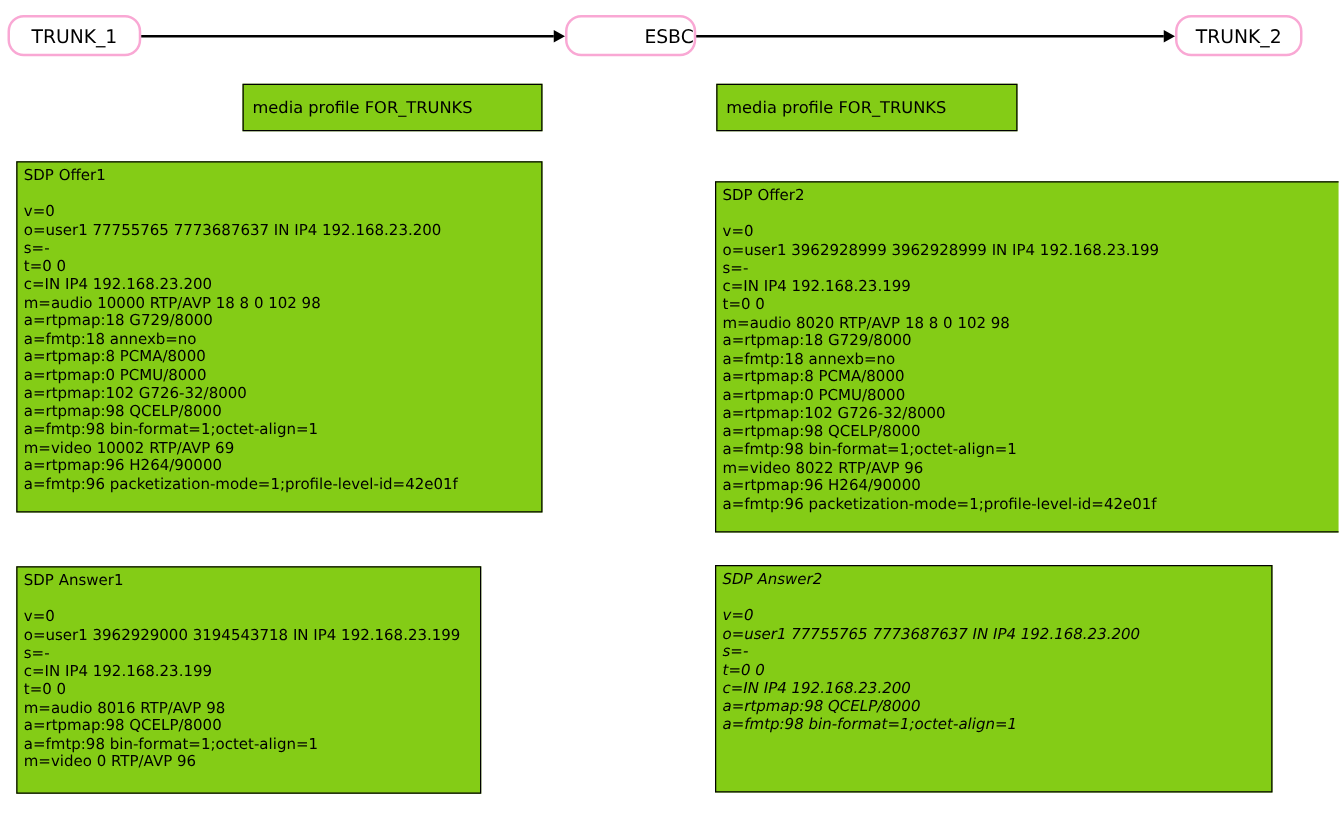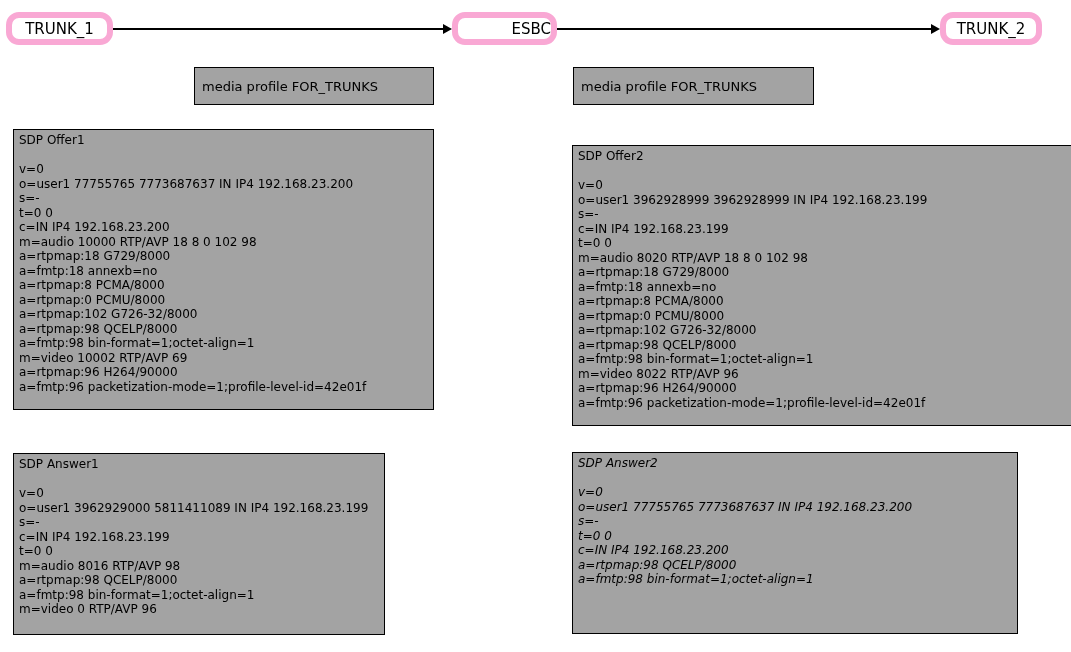--- a/index.html
+++ b/index.html
@@ -11,21 +11,21 @@
   .canvas {
     position: relative;
     width: 1071px;
     height: 652px;
     background: #ffffff;
     overflow: hidden;
   }
   .node {
     position: absolute;
     height: 33px;
-    border: 6px solid #f9a8d4;
+    border: 2px solid #f9a8d4;
     border-radius: 13px;
     background: #ffffff;
     display: flex;
     align-items: center;
     justify-content: center;
     font-size: 15px;
   }
   .arrow-line {
     position: absolute;
     height: 0;
@@ -35,21 +35,21 @@
     position: absolute;
     width: 0;
     height: 0;
     border-left: 9px solid #000000;
     border-top: 5px solid transparent;
     border-bottom: 5px solid transparent;
   }
   .rect-box {
     position: absolute;
     border: 1.5px solid #000000;
-    background: #a3a3a3;
+    background: #84cc16;
   }
   .media-box {
     display: flex;
     align-items: center;
     padding-left: 7px;
     font-size: 13px;
   }
   .sdp-box {
     padding: 3px 5px;
     font-size: 12px;
@@ -133,21 +133,21 @@
         <div class="sdp-line">m=video 8022 RTP/AVP 96</div>
         <div class="sdp-line">a=rtpmap:96 H264/90000</div>
         <div class="sdp-line">a=fmtp:96 packetization-mode=1;profile-level-id=42e01f</div>
       </div>
   </div>
 
   <div class="rect-box sdp-box" style="left:13px; top:453px; width:372px; height:182px;">
     <div class="sdp-title">SDP Answer1</div>
     <div>
         <div class="sdp-line">v=0</div>
-        <div class="sdp-line">o=user1 3962929000 5811411089 IN IP4 192.168.23.199</div>
+        <div class="sdp-line">o=user1 3962929000 3194543718 IN IP4 192.168.23.199</div>
         <div class="sdp-line">s=-</div>
         <div class="sdp-line">c=IN IP4 192.168.23.199</div>
         <div class="sdp-line">t=0 0</div>
         <div class="sdp-line">m=audio 8016 RTP/AVP 98</div>
         <div class="sdp-line">a=rtpmap:98 QCELP/8000</div>
         <div class="sdp-line">a=fmtp:98 bin-format=1;octet-align=1</div>
         <div class="sdp-line">m=video 0 RTP/AVP 96</div>
       </div>
   </div>
 

